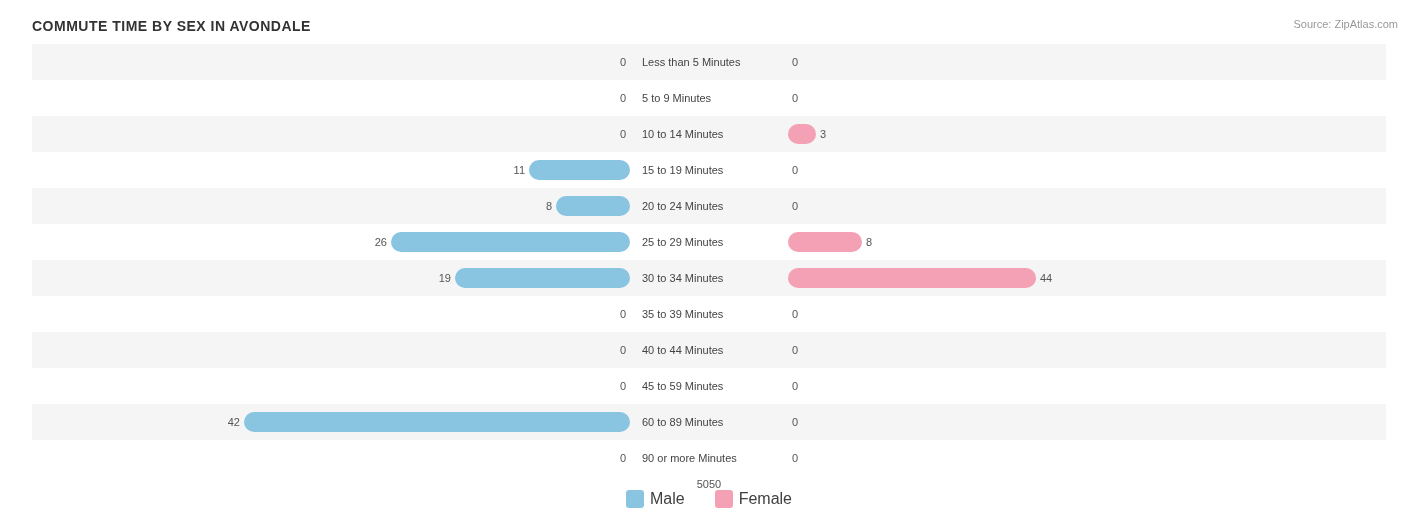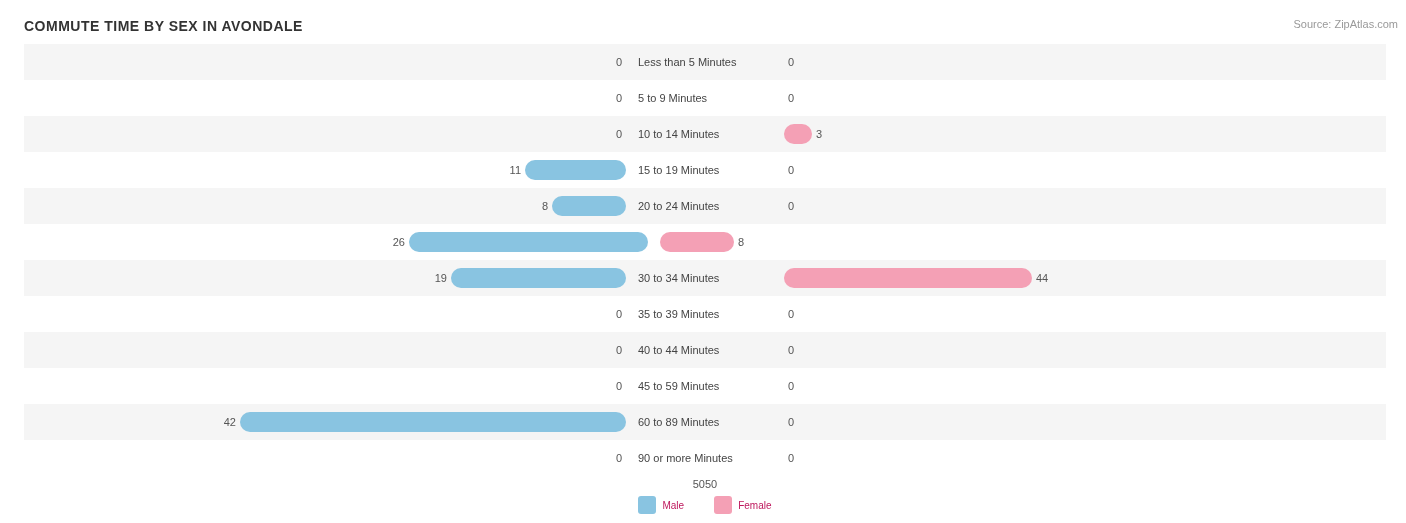--- a/index.html
+++ b/index.html
@@ -7,21 +7,21 @@
       font-family: Arial, sans-serif;
       background: #fff;
       width: 1406px;
       height: 523px;
       overflow: hidden;
       position: relative;
     }
     .chart-container {
       width: 1406px;
       height: 523px;
-      padding: 18px 20px 40px 24px;
+      padding: 18px 20px 40px 32px;
       position: relative;
     }
     .chart-title {
       font-size: 14px;
       font-weight: bold;
       color: #333;
       text-transform: uppercase;
       letter-spacing: 0.5px;
       margin-bottom: 10px;
     }
@@ -126,23 +126,22 @@
     .bar-pink {
       height: 20px;
       background: #f4a0b5;
       border-radius: 10px;
       display: block;
     }
     .legend {
       display: flex;
       justify-content: center;
       gap: 30px;
-      margin-top: 6px;
-      font-size: 10px;
-      color: #be185d;
+      font-size: 16px;
+      color: #404040;
     }
     .legend-item {
       display: flex;
       align-items: center;
       gap: 6px;
     }
     .legend-swatch {
       width: 18px;
       height: 18px;
       border-radius: 3px;
@@ -249,20 +248,23 @@
         </div>
       </div>
     </div>
       <div class="bar-row">
       <div class="left-section">
         <div class="left-bar-wrap">
           <span class="left-value">26</span>
           <span class="bar-blue" style="width:239px;"></span>
         </div>
       </div>
+      <div class="label-cell">
+        <span>25 to 29 Minutes</span>
+      </div>
       <div class="right-section">
         <div class="right-bar-wrap">
           <span class="bar-pink" style="width:74px;"></span>
           <span class="right-value">8</span>
         </div>
       </div>
     </div>
       <div class="bar-row">
       <div class="left-section">
         <div class="left-bar-wrap">

